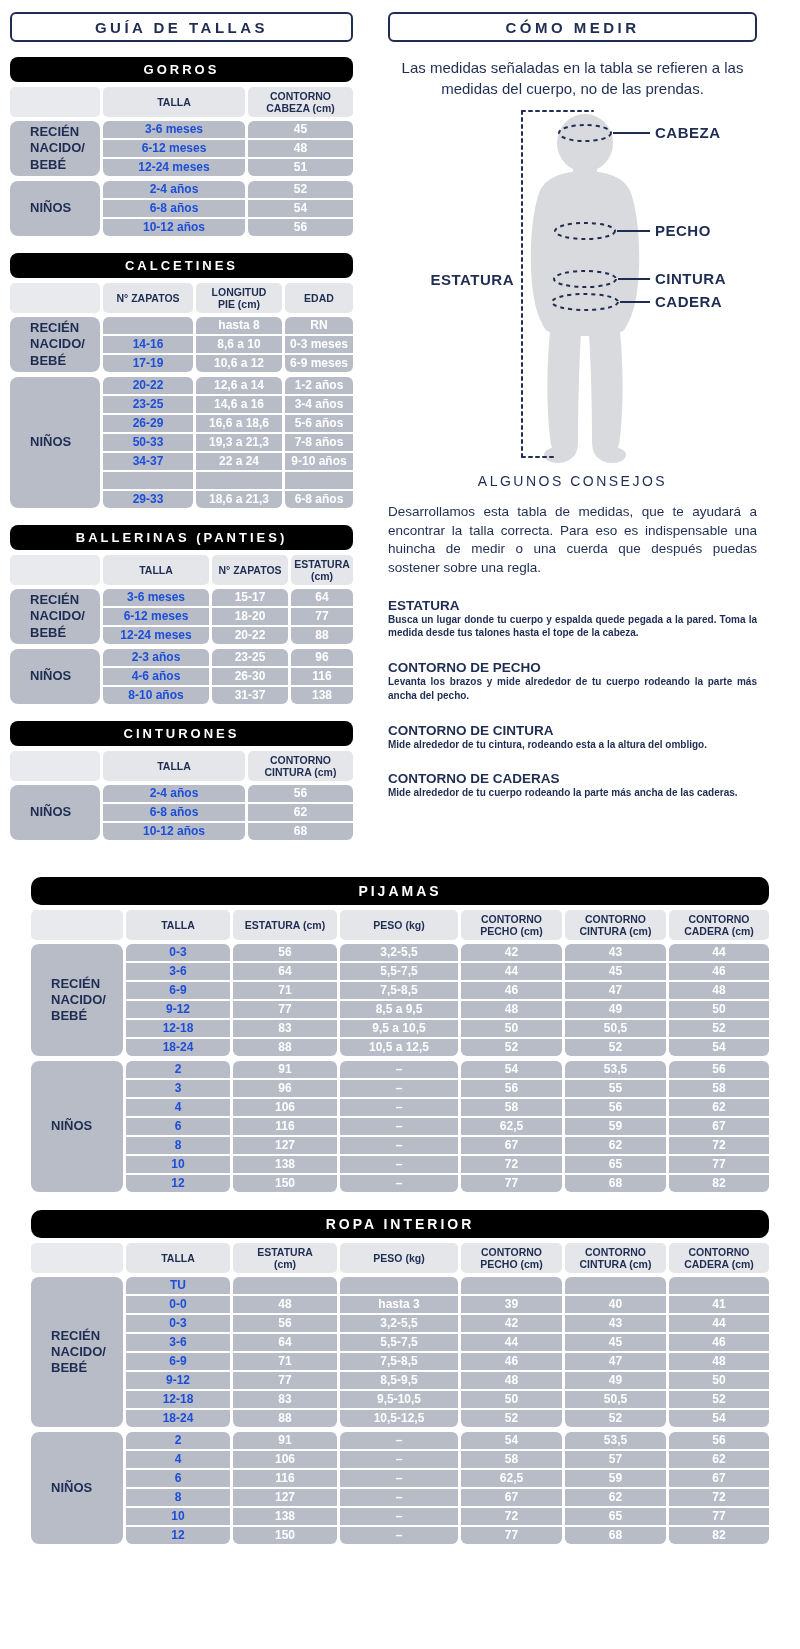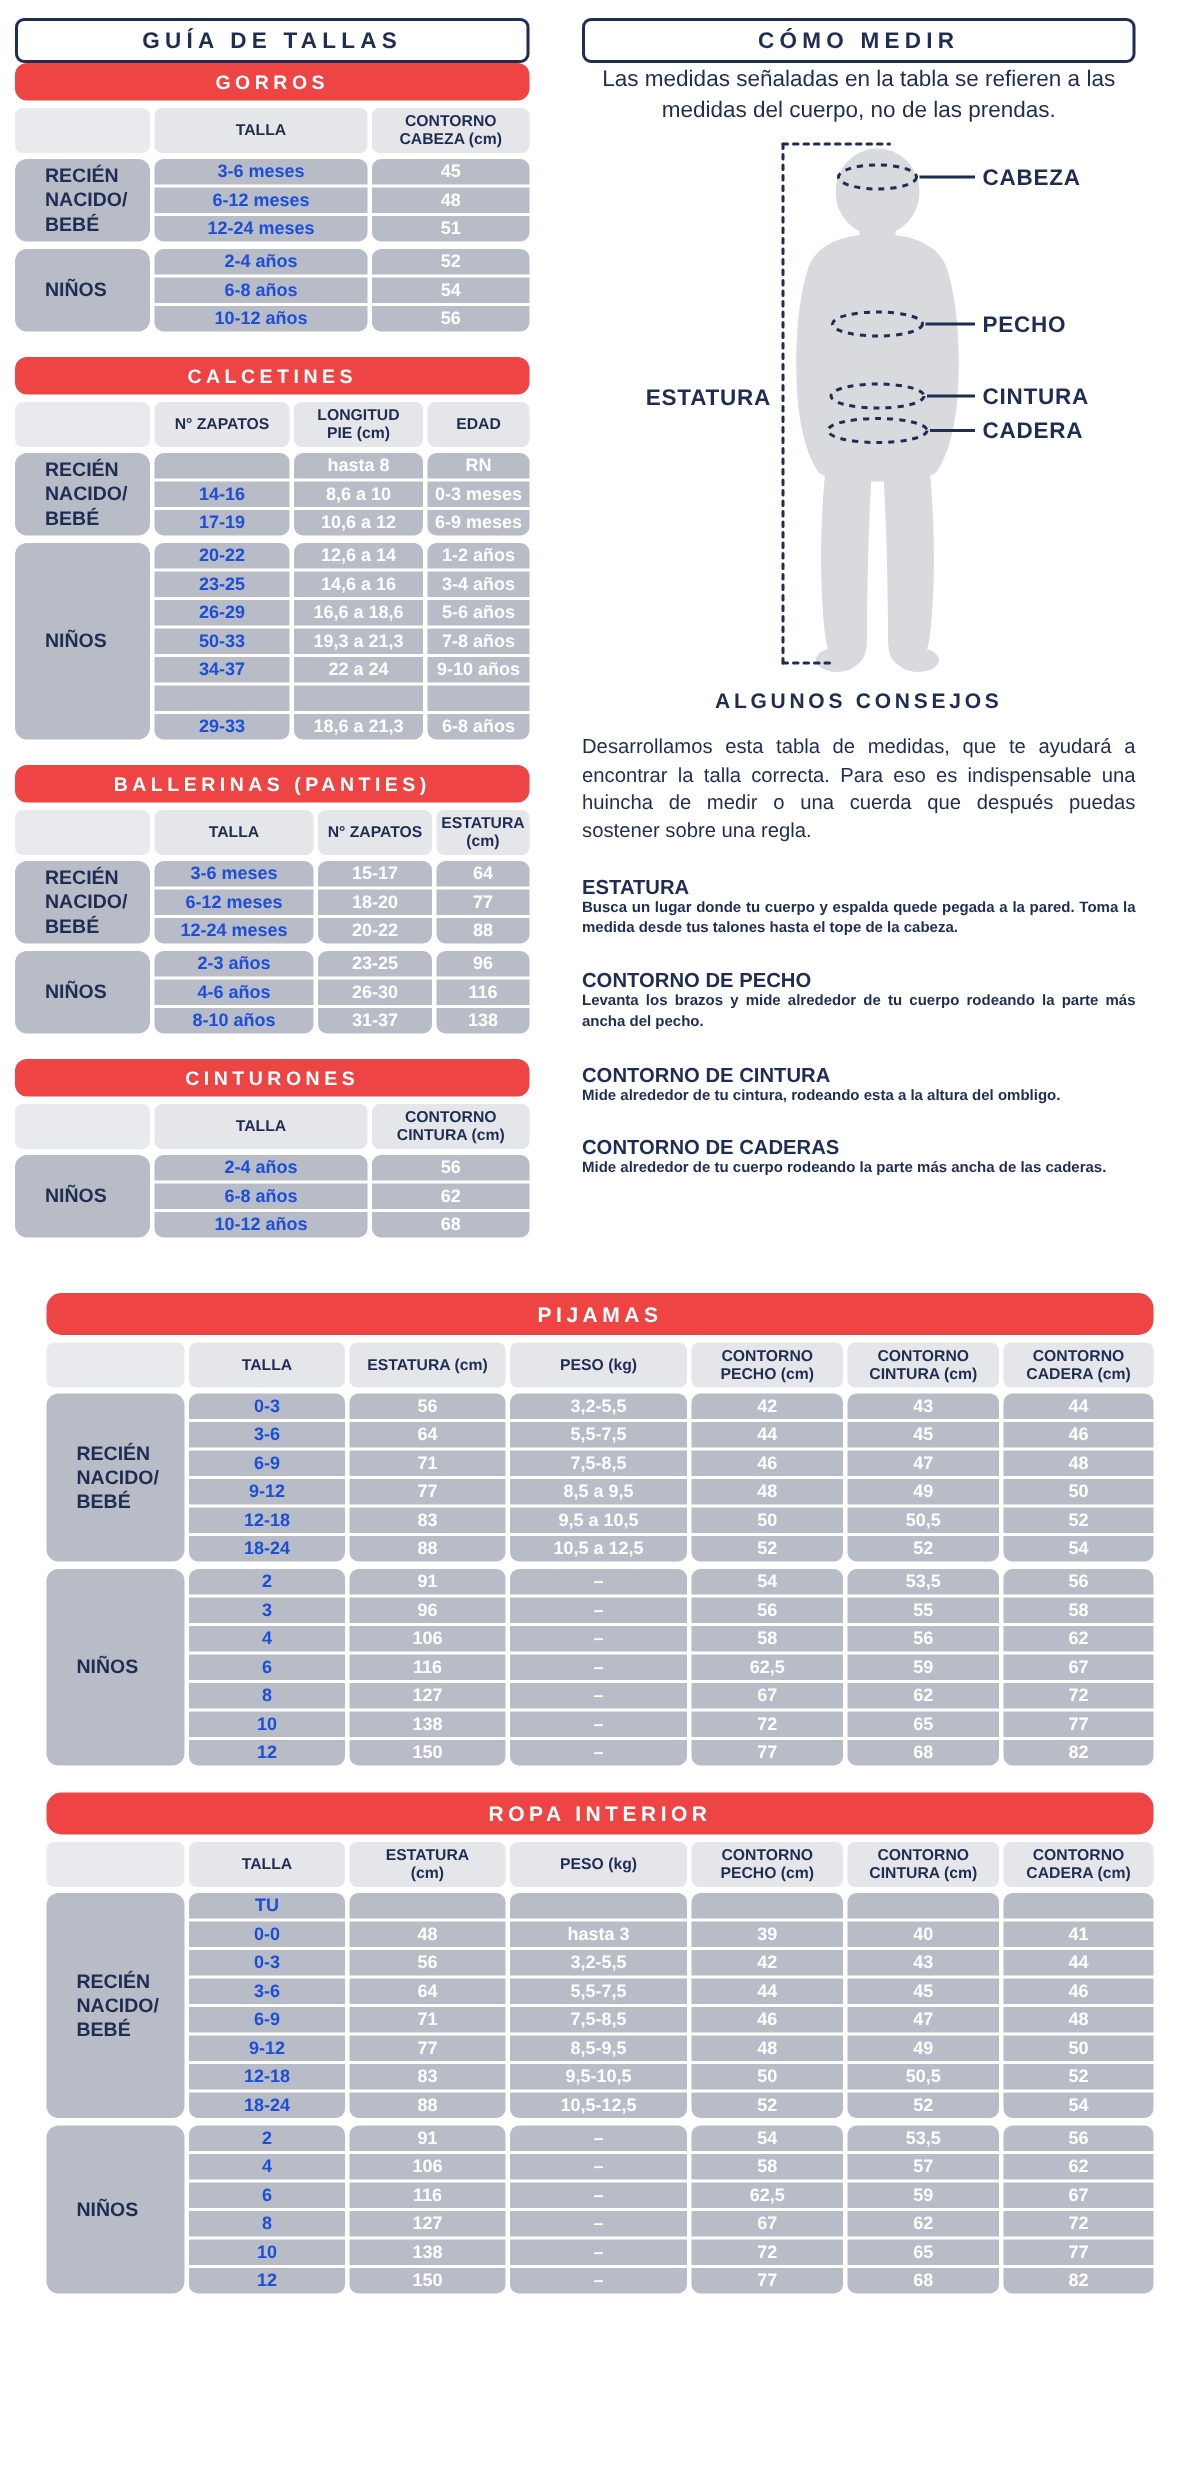--- a/index.html
+++ b/index.html
@@ -13,26 +13,27 @@
 
   
   .top { display:flex; gap:35px; padding:0 43px 0 10px; }
   .col-left { width:343px; flex:none; }
   .col-right { flex:1; min-width:0; }
 
   .title-box {
     border:2px solid #1f2d52; border-radius:6px;
     height:30px; display:flex; align-items:center; justify-content:center;
     font-weight:bold; font-size:15px; letter-spacing:3.5px; color:#1f2d52;
+    margin-bottom:15px;
   }
 
   
   .table-sec { margin-bottom:17px; }
   .bar {
-    background:#ef4444; color:#fff; border-radius:8px;
+    background:#000000; color:#fff; border-radius:8px;
     height:25px; display:flex; align-items:center; justify-content:center;
     font-weight:bold; font-size:13px; letter-spacing:3px;
     margin-bottom:5px;
   }
   .grid { display:grid; gap:2px 3px; }
   .thead { margin-bottom:4px; }
   .tgroup { margin-bottom:5px; grid-auto-rows:17px; }
   .tgroup:last-child { margin-bottom:0; }
   .corner { background:#e9eaed; border-radius:5px; min-height:30px; }
   .chead {
@@ -69,21 +70,21 @@
   .full .bar { height:28px; border-radius:10px; font-size:14px; }
   .top-tables-gap { height:20px; }
 
   
   .intro {
     text-align:center; font-size:15px; line-height:1.4; font-weight:500;
     color:#1f2d52; padding:0 4px; margin-bottom:4px;
   }
   .diagram { position:relative; width:100%; }
   .consejos-title {
-    text-align:center; font-weight:bold; font-size:14px; letter-spacing:2.5px;
+    text-align:center; font-weight:normal; font-size:14px; letter-spacing:2.5px;
     margin:6px 0 14px;
   }
   .para { font-size:13.5px; line-height:1.38; text-align:justify; margin-bottom:20px; }
   .tip-h { font-size:13.5px; font-weight:bold; margin-top:20px; }
   .tip-p { font-size:10px; line-height:1.38; text-align:justify;font-weight:bold; }
 </style>
 </head>
 <body>
 
 <div class="page">

